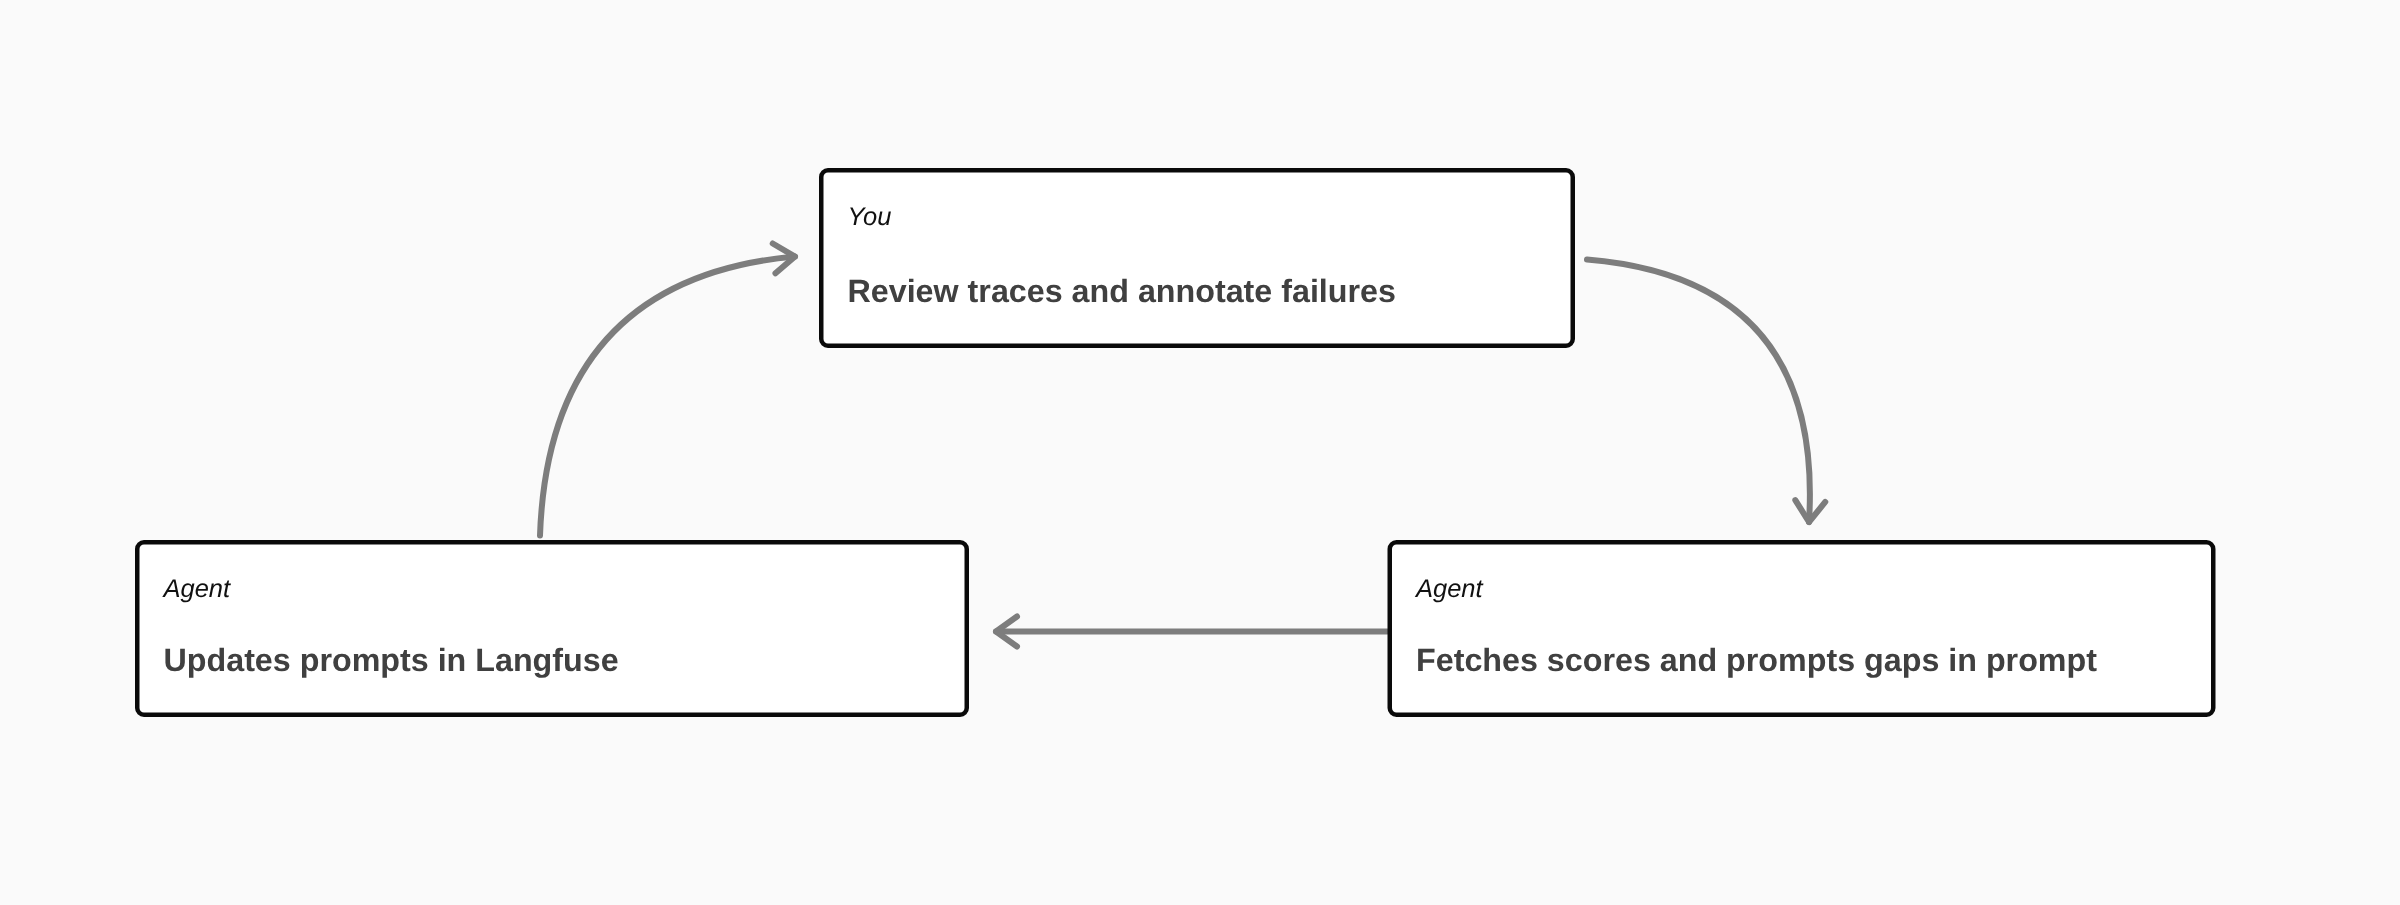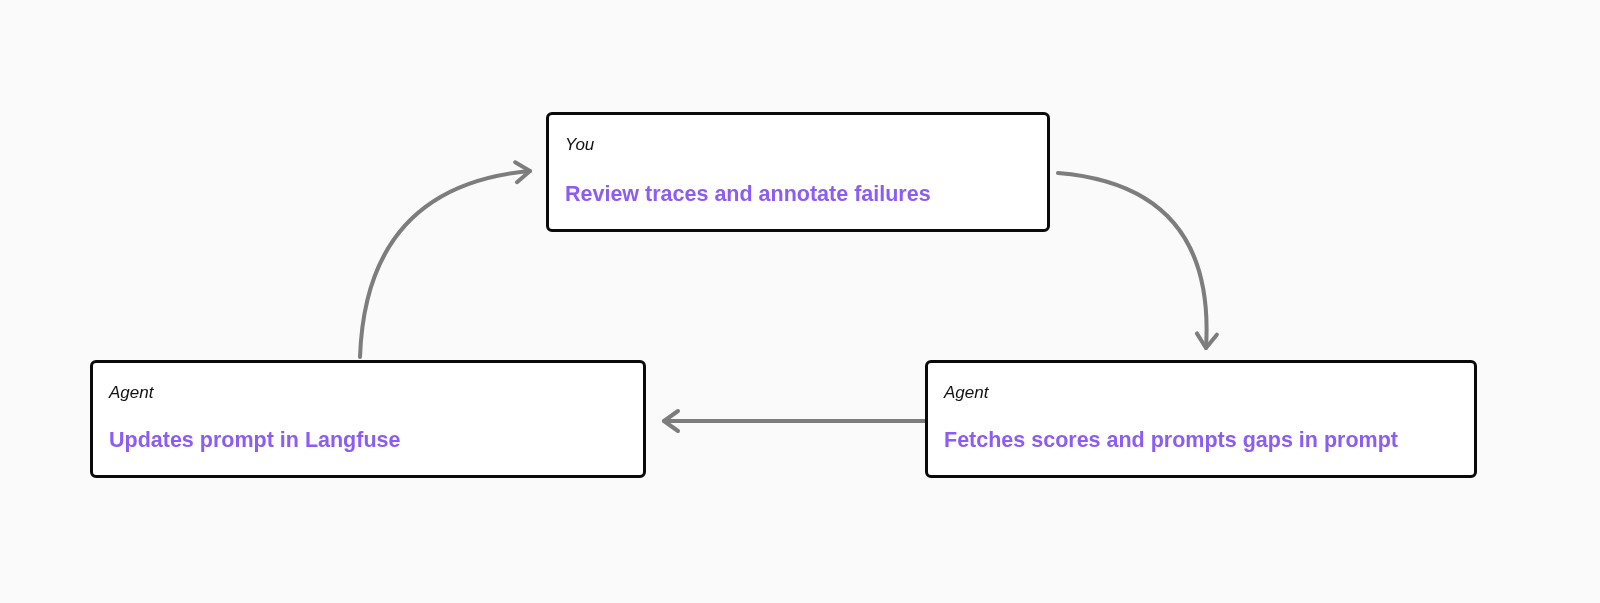--- a/index.html
+++ b/index.html
@@ -43,21 +43,21 @@
   .node .role {
     font-style: italic;
     font-size: 17px;
     line-height: 21px;
     color: #111111;
   }
   .node .title {
     font-weight: bold;
     font-size: 21.5px;
     line-height: 27px;
-    color: #8b5cf6;
+    color: #404040;
     white-space: nowrap;
   }
   .node-top   { left: 546px; top: 112px; width: 504px; height: 120px; }
   .node-left  { left:  90px; top: 360px; width: 556px; height: 118px; }
   .node-right { left: 925px; top: 360px; width: 552px; height: 118px; }
 </style>
 </head>
 <body>
 
 <div class="canvas">
@@ -73,21 +73,21 @@
     <path d="M 925 421 L 664 421" marker-end="url(#chev)"></path>
   </svg>
 
   <div class="node node-top">
     <span class="role">You</span>
     <span class="title">Review traces and annotate failures</span>
   </div>
 
   <div class="node node-left">
     <span class="role">Agent</span>
-    <span class="title">Updates prompt in Langfuse</span>
+    <span class="title">Updates prompts in Langfuse</span>
   </div>
 
   <div class="node node-right">
     <span class="role">Agent</span>
     <span class="title">Fetches scores and prompts gaps in prompt</span>
   </div>
 
 </div>
 
 </body></html>

